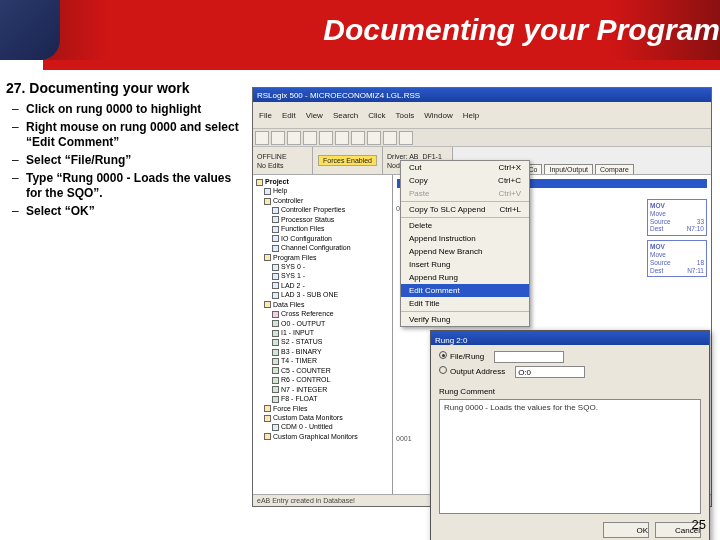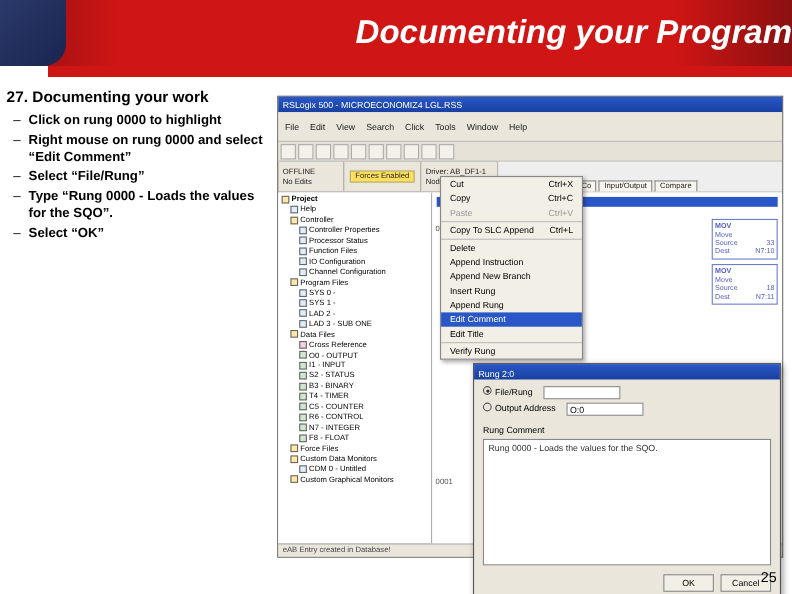--- a/index.html
+++ b/index.html
@@ -291,21 +291,21 @@
     gap: 6px;
     padding: 4px 8px 6px 0;
   }
   .winbtn {
     width:46px; height:16px;
     border:1px solid #888;
     background:#f2efe6;
     font-size:8px;
     display:flex;
     align-items:center;
-    justify-content:center;
+    justify-content:flex-end;
   }
 
   .slide-number {
     position:absolute;
     right: 14px;
     bottom: 8px;
     font-size: 13px;
     color:#000;
   }
   .statusbar {

